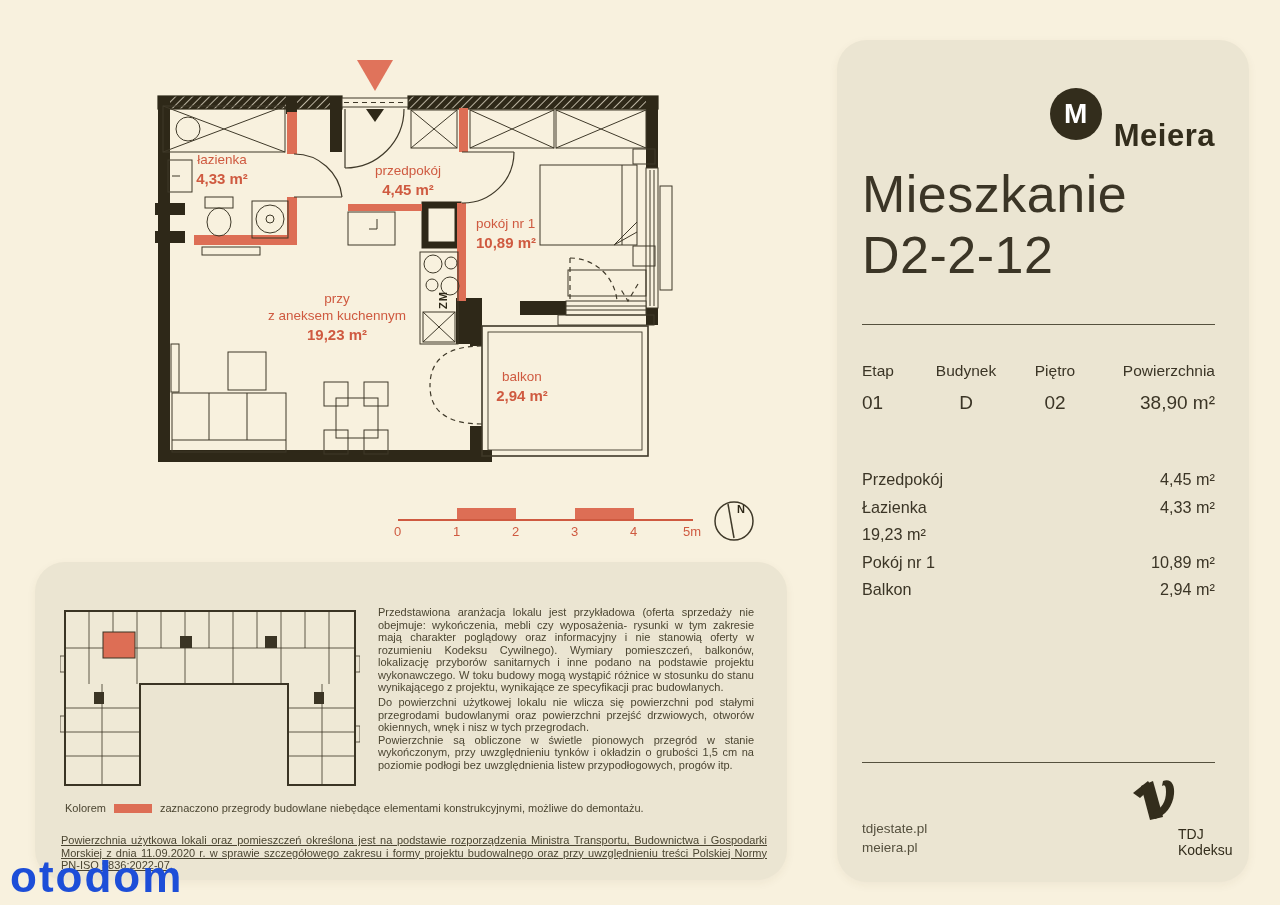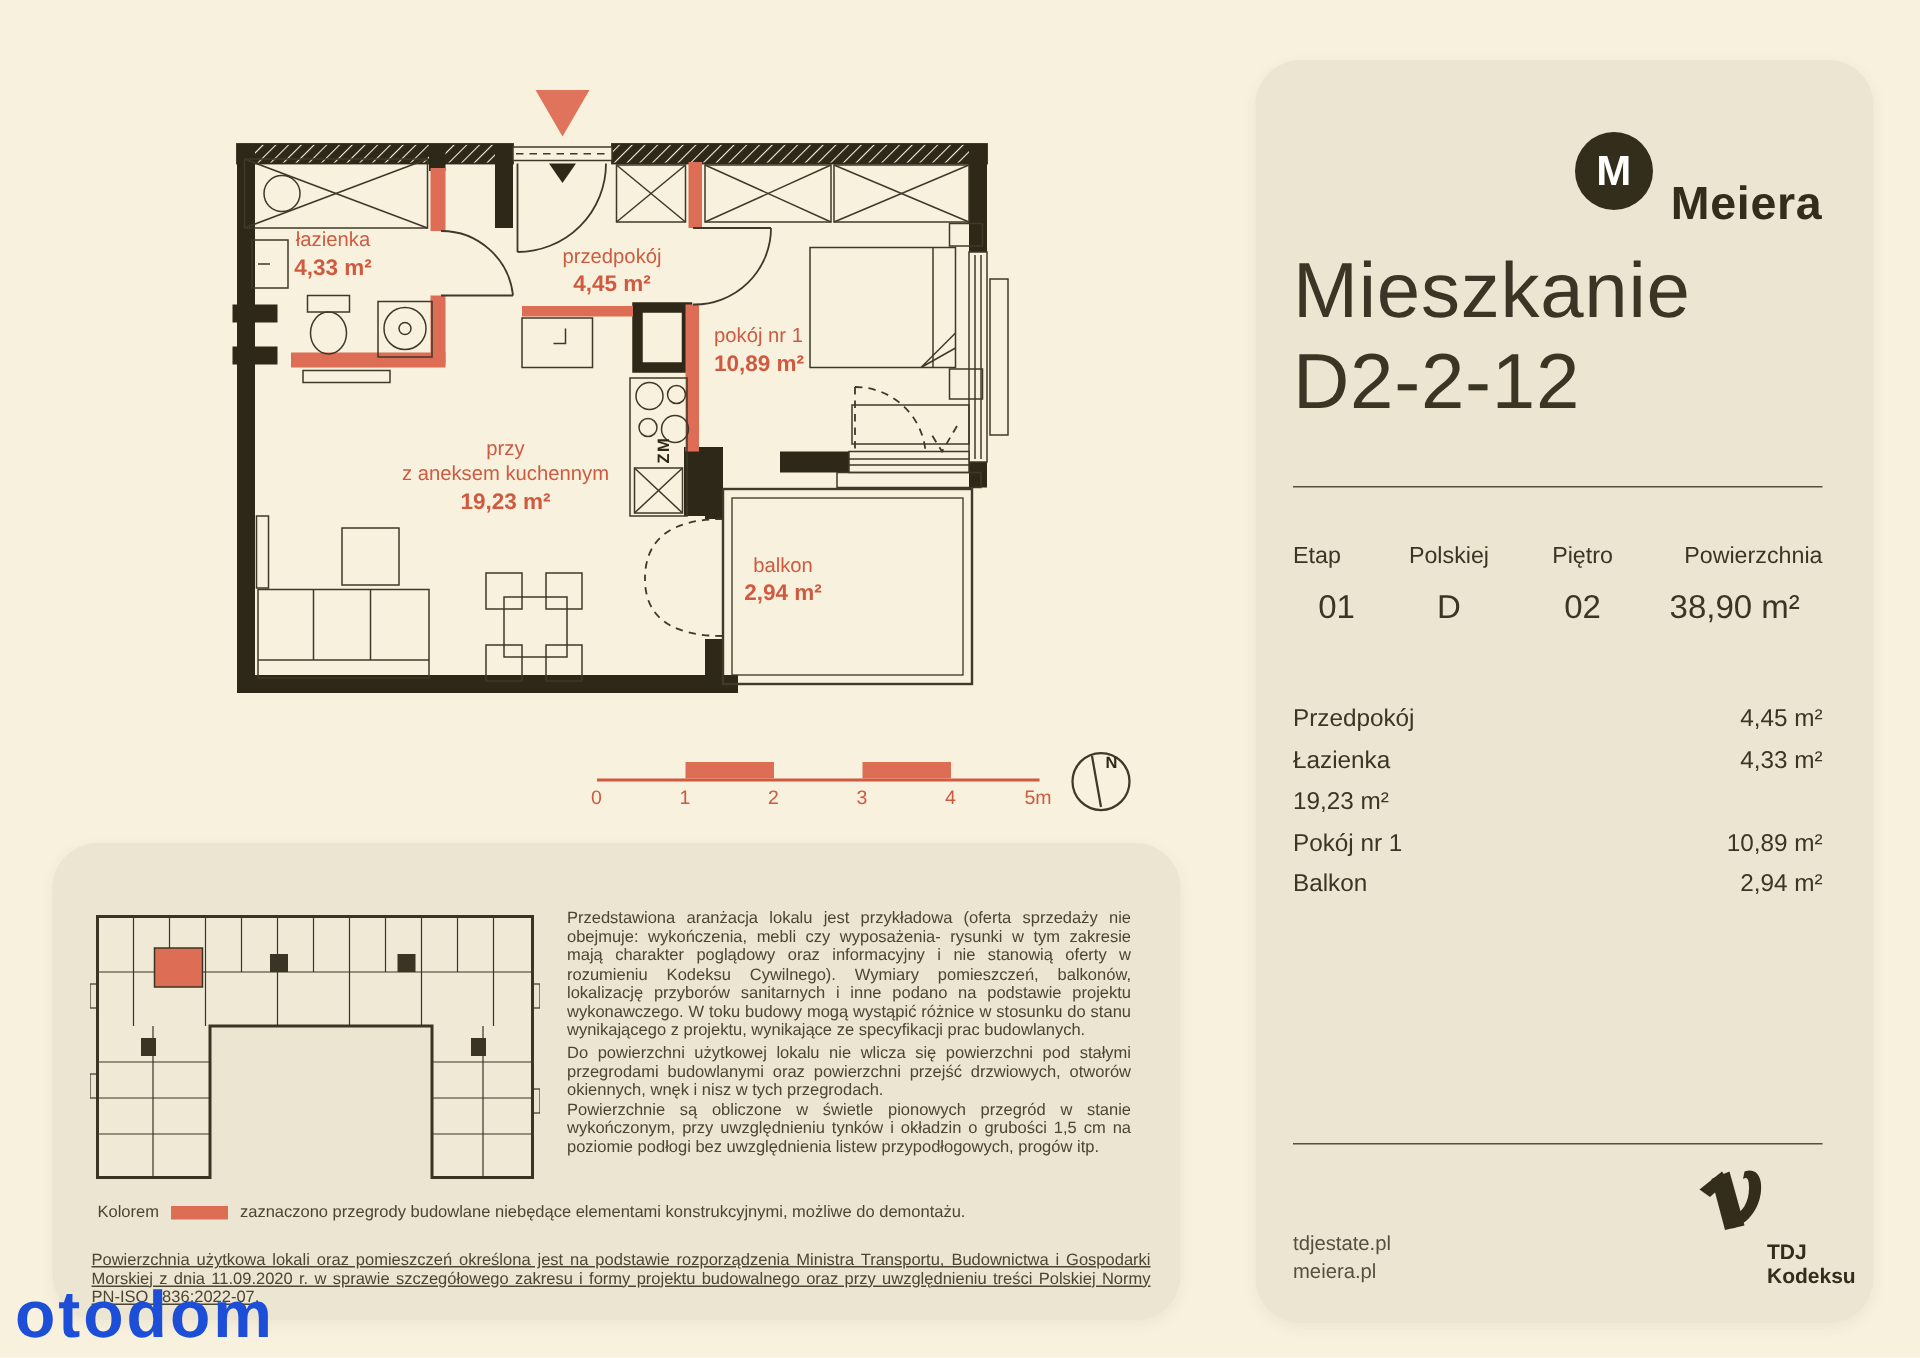--- a/index.html
+++ b/index.html
@@ -19,27 +19,27 @@
   .panel{left:837px;top:40px;width:412px;height:842px;}
   .logo-row{position:absolute;top:33px;right:34px;display:flex;align-items:center;gap:12px;}
   .logo-circle{width:52px;height:52px;border-radius:50%;background:#332d1c;color:#fff;
                display:flex;align-items:center;justify-content:center;font-size:28px;font-weight:bold;}
   .brand-name{font-size:31px;font-weight:600;letter-spacing:.5px;color:#332d1c;margin-top:45px;}
   .title{position:absolute;left:25px;top:124px;font-size:52px;line-height:61px;font-weight:500;letter-spacing:.5px;}
   .divider{position:absolute;left:25px;width:353px;border-top:1px solid #55503e;}
   .stats{position:absolute;left:25px;top:322px;width:353px;display:grid;
          grid-template-columns:58px 92px 86px 1fr;row-gap:12px;}
   .stats .h{font-size:15.5px;}
-  .stats .v{font-size:22px;font-weight:500;text-align:center;}
+  .stats .v{font-size:19px;font-weight:500;}
   .c2{text-align:center;} .c4{text-align:right;}
   .roomlist{position:absolute;left:25px;top:426px;width:353px;}
   .roomrow{display:flex;justify-content:space-between;font-size:16.2px;line-height:27.5px;}
   .links{position:absolute;left:25px;top:779px;font-size:13.5px;line-height:19px;color:#55503e;}
   .tdj-glyph{position:absolute;left:294px;top:737px;}
-  .tdj-text{position:absolute;left:341px;top:786px;font-size:14px;font-weight:bold;line-height:16px;color:#332d1c;}
+  .tdj-text{position:absolute;left:341px;top:786px;font-size:14px;font-weight:normal;line-height:16px;color:#332d1c;}
   
   .card2{left:35px;top:562px;width:752px;height:318px;}
   .legal{position:absolute;font-size:11px;line-height:12.5px;color:#4b4531;text-align:justify;}
   .p1{left:343px;top:44px;width:376px;}
   .p23{left:343px;top:134px;width:376px;}
   .legend{position:absolute;left:30px;top:240px;display:flex;align-items:center;gap:8px;
           font-size:11px;color:#4b4531;white-space:nowrap;}
   .swatch{width:38px;height:9px;background:#dd6e55;}
   .footnote{left:26px;top:272px;width:706px;text-decoration:underline;}
   .bplan{position:absolute;left:25px;top:34px;}
@@ -247,21 +247,21 @@
       <div class="brand-name">Meiera</div>
     </div>
     <div class="title">
       <div>Mieszkanie</div>
       <div>D2-2-12</div>
     </div>
     <div class="divider" style="top:284px;"></div>
 
     <div class="stats">
       <div class="h">Etap</div>
-      <div class="h c2">Polskiej</div>
+      <div class="h c2">Budynek</div>
       <div class="h c2">Piętro</div>
       <div class="h c4">Powierzchnia</div>
       <div class="v">01</div>
       <div class="v c2">D</div>
       <div class="v c2">02</div>
       <div class="v c4">38,90 m²</div>
     </div>
 
     <div class="roomlist">
       <div class="roomrow">

